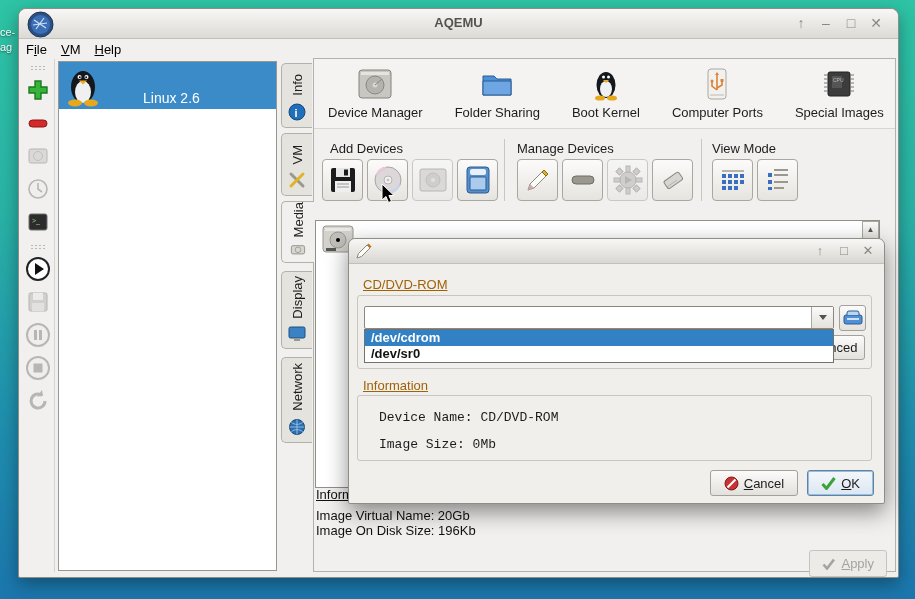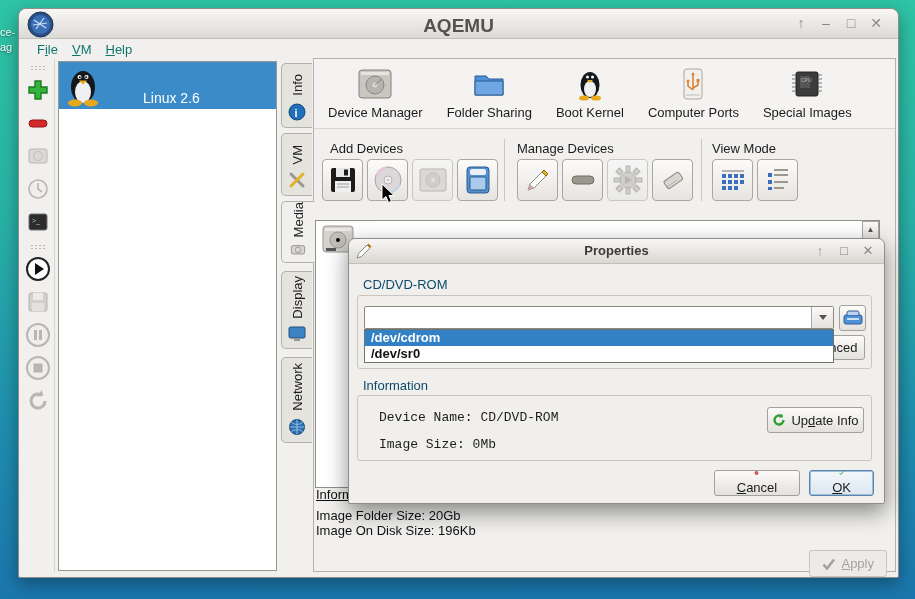--- a/index.html
+++ b/index.html
@@ -8,28 +8,28 @@
     background:linear-gradient(180deg,#2ec4a5 0%,#29b3a6 35%,#1f8fae 70%,#1b76ad 100%); overflow:hidden; }
   .desk-frag { position:absolute; left:0; color:#fff; font-size:11px; text-shadow:0 1px 2px rgba(0,0,0,.5); }
 
   
   .window { position:absolute; left:18px; top:8px; width:881px; height:570px;
     background:#f1f0ee; border:1px solid #8f8d87; border-radius:8px 8px 2px 2px;
     box-shadow:0 6px 18px rgba(0,0,0,.35); }
   .titlebar { position:absolute; left:0; top:0; width:100%; height:30px;
     background:linear-gradient(180deg,#f8f7f5,#dcdad5); border-bottom:1px solid #c2c0ba;
     border-radius:8px 8px 0 0; }
-  .title { position:absolute; left:0; right:0; top:6px; text-align:center; font-size:19px;
+  .title { position:absolute; left:0; right:0; top:6px; text-align:center; font-size:13px;
     font-weight:bold; color:#55534e; }
   .app-icon { position:absolute; left:8px; top:2px; width:27px; height:27px; z-index:3; }
   .win-controls { position:absolute; right:14px; top:5px; display:flex; gap:9px; color:#8a8880; font-size:14px; }
   .wc { width:16px; height:18px; text-align:center; line-height:18px; cursor:default; }
 
-  .menubar { position:absolute; left:11px; top:30px; width:100%; height:20px; display:flex;
-    align-items:center; padding-left:7px; gap:14px; font-size:13px; color:#0f766e; }
+  .menubar { position:absolute; left:0; top:30px; width:100%; height:20px; display:flex;
+    align-items:center; padding-left:7px; gap:14px; font-size:13px; color:#000000; }
   .menu-item .u { text-decoration:underline; }
 
   
   .ltb { position:absolute; left:3px; top:50px; width:33px; height:513px;
     background:#f1f0ee; border-right:1px solid #d6d4cf; display:flex; flex-direction:column;
     align-items:center; padding-top:4px; }
   .grip { width:16px; height:6px; background-image:radial-gradient(#b9b7b1 1px, transparent 1px);
     background-size:4px 3px; margin:2px 0 6px; }
   .ltb .tbi { width:26px; height:26px; margin-bottom:7px; display:flex; align-items:center; justify-content:center; }
   .dim { opacity:.55; filter:grayscale(60%); }
@@ -45,21 +45,21 @@
   .vtab { position:absolute; left:262px; width:31px; background:#e5e3de; border:1px solid #b3b1ab;
     border-right:none; border-radius:5px 0 0 5px; display:flex; flex-direction:column;
     align-items:center; justify-content:flex-end; padding-bottom:6px; }
   .vtab.sel { background:#f1f0ee; width:33px; z-index:4; }
   .vtab .vlbl { writing-mode:vertical-rl; transform:rotate(180deg); font-size:13px; color:#1c1c1c; margin-bottom:7px; }
 
   
   .content { position:absolute; left:294px; top:49px; width:583px; height:514px;
     background:#f1f0ee; border:1px solid #b3b1ab; }
   .bigbar { position:absolute; left:0; top:0; width:100%; height:70px;
-    background:#f4f3f1; border-bottom:1px solid #d8d6d1; display:flex; padding-left:14px; gap:24px; }
+    background:#f4f3f1; border-bottom:1px solid #d8d6d1; display:flex; padding-left:14px; gap:32px; }
   .bigitem { display:flex; flex-direction:column; align-items:center; justify-content:center; gap:3px; }
   .bigitem .blbl { font-size:13px; color:#1c1c1c; white-space:nowrap; }
 
   .seclbl { position:absolute; font-size:13px; color:#1c1c1c; top:82px; }
   .sep { position:absolute; top:80px; width:1px; height:62px; background:#c9c7c1; }
   .tbtn { position:absolute; top:100px; width:41px; height:42px;
     background:linear-gradient(180deg,#fcfbfa,#e6e4df); border:1px solid #a9a7a0; border-radius:4px;
     display:flex; align-items:center; justify-content:center; }
 
   .medialist { position:absolute; left:1px; top:161px; width:565px; height:268px; background:#fff;
@@ -87,41 +87,41 @@
     box-shadow:0 8px 22px rgba(0,0,0,.45); z-index:10; }
   .dtitlebar { position:absolute; left:0; top:0; width:100%; height:25px;
     background:linear-gradient(180deg,#f8f7f5,#d9d7d2); border-bottom:1px solid #c2c0ba;
     border-radius:7px 7px 0 0; }
   .dtitle { position:absolute; left:0; right:0; top:4px; text-align:center; font-size:13px;
     font-weight:bold; color:#3c3a36; }
   .dicon { position:absolute; left:5px; top:2px; }
   .dcontrols { position:absolute; right:8px; top:3px; display:flex; gap:8px; color:#8a8880; font-size:13px; }
 
   .grpbox { position:absolute; border:1px solid #c8c6c0; border-radius:3px; }
-  .grplbl { position:absolute; font-size:13px; color:#0c4a6e; }
+  .grplbl { position:absolute; font-size:13px; color:#a16207;text-decoration:underline; }
 
   .combo { position:absolute; left:15px; top:67px; width:470px; height:23px; background:#fff;
     border:1px solid #8a8880; border-radius:2px; }
   .combo-arrow { position:absolute; right:0; top:0; width:22px; height:21px;
     background:linear-gradient(180deg,#fbfaf9,#e3e1dc); border-left:1px solid #aaa8a2; display:flex;
     align-items:center; justify-content:center; }
   .caret { width:0; height:0; border-left:4px solid transparent; border-right:4px solid transparent;
     border-top:5px solid #55534e; }
   .browse { position:absolute; left:490px; top:66px; width:27px; height:26px; }
   .advanced { position:absolute; left:443px; top:96px; width:73px; height:25px; z-index:1; }
 
   .dropdown { position:absolute; left:15px; top:90px; width:470px; background:#fff;
     border:1px solid #6f726f; z-index:5; font-size:13px; }
   .dd-item { height:16px; line-height:16px; padding-left:6px; color:#111;font-weight:bold; }
   .dd-item.sel { background:#3181c4; color:#fff; }
 
   .dtext { position:absolute; font-size:13px; color:#1c1c1c;font-family:Liberation Mono, monospace; }
   .updatebtn { position:absolute; left:418px; top:168px; width:97px; height:26px; }
   .dlgbtns { position:absolute; right:10px; top:231px; display:flex; gap:9px; }
-  .dlgbtns .btn { height:26px; padding:0 22px;flex-direction:column; }
+  .dlgbtns .btn { height:26px; padding:0 13px; }
   .btn.focused { background:linear-gradient(180deg,#f3f7fb,#dce7f2); border:1px solid #5b84ad;
     box-shadow:0 0 0 1px #9dbcd8 inset; }
 
   .cursor { position:absolute; left:381px; top:183px; z-index:20; }
 </style>
 </head>
 <body>
 
 <div class="desktop">
   <div class="desk-frag" style="top:26px">ce-</div>
@@ -433,41 +433,40 @@
             <rect x="4" y="4" width="26" height="3" fill="#e9e8e4"></rect>
             <circle cx="17" cy="16" r="8" fill="#c2c0ba" stroke="#9a988f"></circle>
             <circle cx="17" cy="16" r="2" fill="#e0dedا9"></circle>
             <rect x="5" y="24" width="10" height="3" fill="#555"></rect>
           </svg>
         <div class="scrolltrack"></div>
         <div class="scrollup">▲</div>
       </div>
 
       <span class="infolink">Information</span>
-      <span class="inftext" style="top:449px">Image Folder Size: 20Gb</span>
+      <span class="inftext" style="top:449px">Image Virtual Name: 20Gb</span>
       <span class="inftext" style="top:464px">Image On Disk Size: 196Kb</span>
 
       <div class="bottombtns">
         <button class="btn disabled">
           <svg width="14" height="12" viewBox="0 0 14 12">
               <path d="M1.5 6.5l3.5 4 7-9" fill="none" stroke="#a5a39d" stroke-width="2.6"></path>
             </svg>
           <span><span class="u">A</span><span>pply</span></span>
         </button>
       </div>
     </div>
   </div>
 
   <div class="dialog">
     <div class="dtitlebar">
       <svg class="dicon" width="20" height="20" viewBox="0 0 20 20">
           <path d="M3 17l1.5-4.5L13 4l3 3-8.5 8.5z" fill="#fdfdf8" stroke="#8a8880"></path>
           <path d="M13 4l3 3 1.5-1.5-3-3z" fill="#c07818"></path>
         </svg>
-      <div class="dtitle">Properties</div>
       <div class="dcontrols">
         <span class="wc">↑</span>
         <span class="wc">□</span>
         <span class="wc">✕</span>
       </div>
     </div>
 
     <span class="grplbl" style="left:14px;top:38px">CD/DVD-ROM</span>
     <div class="grpbox" style="left:8px;top:56px;width:515px;height:74px"></div>
 
@@ -489,27 +488,20 @@
     <div class="dropdown">
       <div class="dd-item sel">/dev/cdrom</div>
       <div class="dd-item">/dev/sr0</div>
     </div>
 
     <span class="grplbl" style="left:14px;top:139px">Information</span>
     <div class="grpbox" style="left:8px;top:156px;width:515px;height:66px"></div>
     <span class="dtext" style="left:30px;top:171px">Device Name: CD/DVD-ROM</span>
     <span class="dtext" style="left:30px;top:198px">Image Size: 0Mb</span>
 
-    <button class="btn updatebtn">
-      <svg width="14" height="14" viewBox="0 0 14 14">
-          <path d="M11.5 7a4.5 4.5 0 1 1-1.8-3.6" fill="none" stroke="#2e9e2e" stroke-width="2.4"></path>
-          <path d="M10 .5l1 3.8-3.8.4z" fill="#2e9e2e"></path>
-        </svg>
-      <span><span>Up</span><span class="u">d</span><span>ate Info</span></span>
-    </button>
 
     <div class="dlgbtns">
       <button class="btn">
         <svg width="15" height="15" viewBox="0 0 15 15">
             <circle cx="7.5" cy="7.5" r="6.5" fill="#c83232" stroke="#7e1616"></circle>
             <path d="M3.5 11.5l8-8" stroke="#fff" stroke-width="2.2"></path>
           </svg>
         <span><span class="u">C</span><span>ancel</span></span>
       </button>
       <button class="btn focused">

